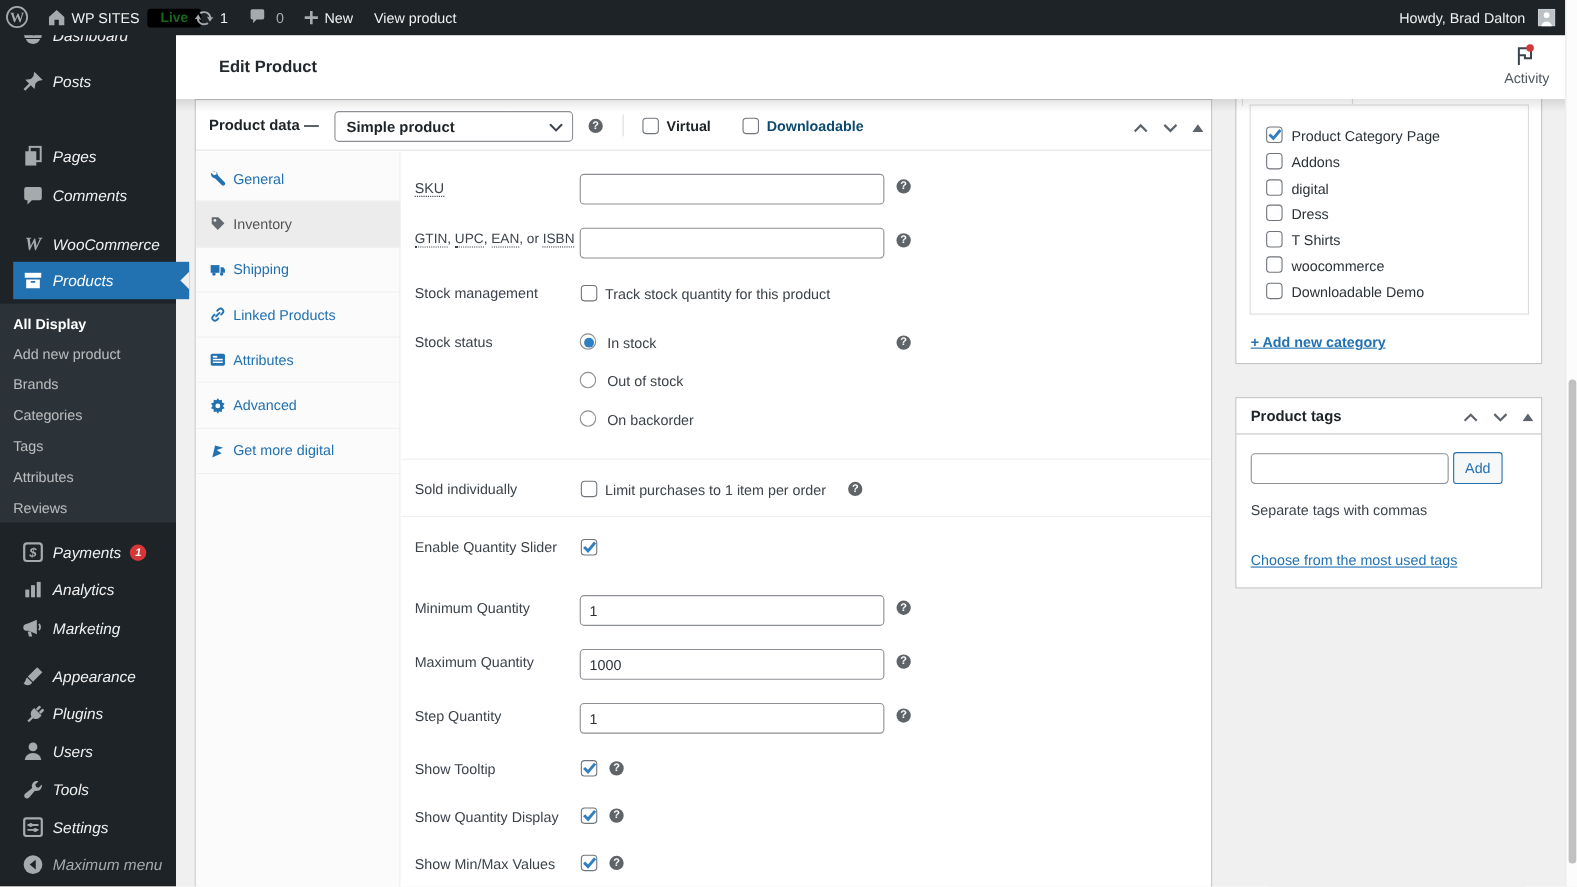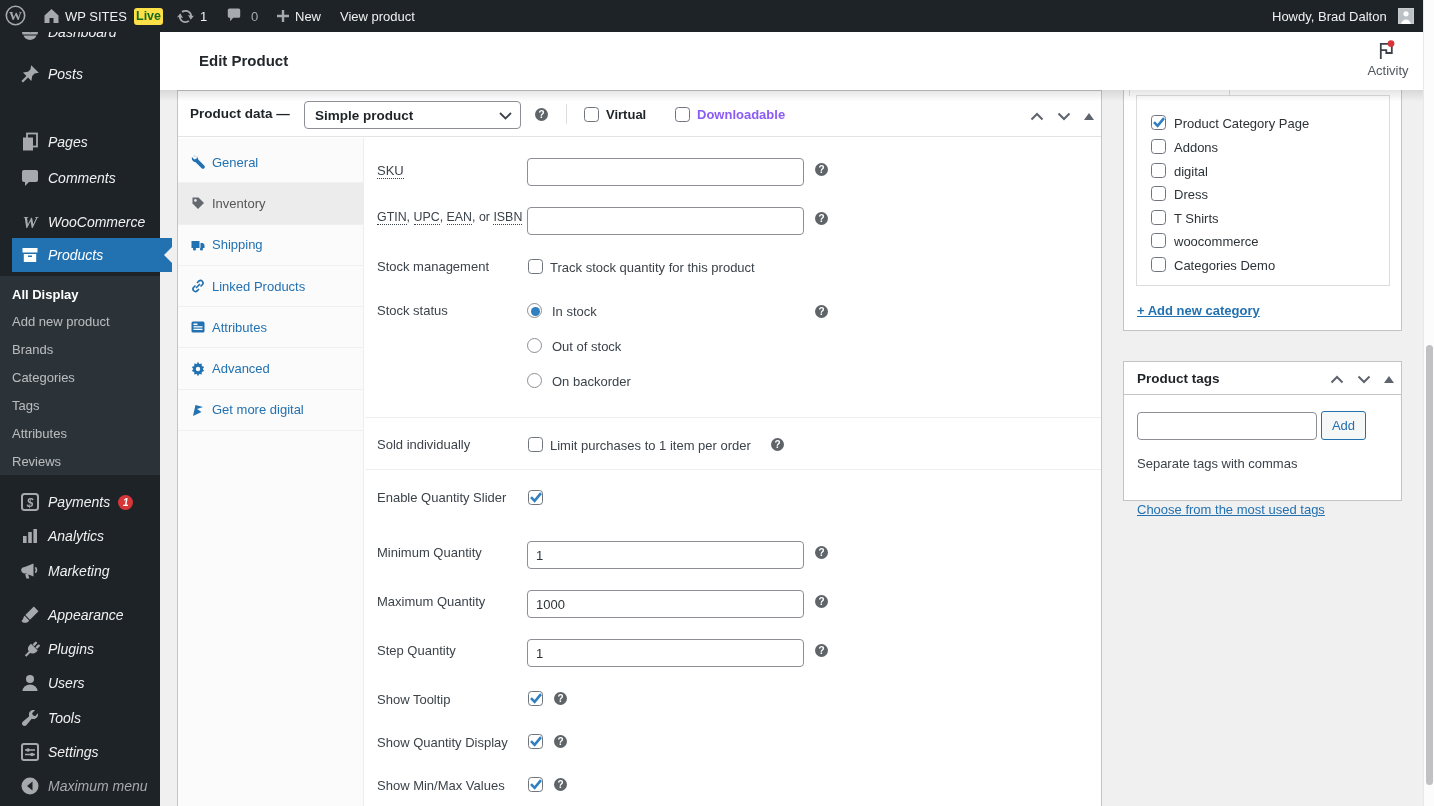--- a/index.html
+++ b/index.html
@@ -2,21 +2,21 @@
 <html><head>
 <meta charset="utf-8">
 <style>
 * { margin:0; padding:0; box-sizing:border-box; }
 html,body { width:1434px; height:806px; overflow:hidden; }
 body { font-family:"Liberation Sans", sans-serif; font-size:13px; color:#3c434a; background:#f0f0f1; position:relative; }
 .abs { position:absolute; }
 
 #adminbar { position:absolute; left:0; top:0; width:1423px; height:32px; background:#1d2327; z-index:100; color:#f0f0f1; }
 #adminbar .item { position:absolute; top:0; height:32px; display:flex; align-items:center; font-size:13px; }
-.live-badge { background:#fde047; color:#156a1d; font-weight:bold; font-size:12.5px; border-radius:3px; padding:0 2px; height:17px; line-height:17px; }
+.live-badge { background:#000000; color:#156a1d; font-weight:bold; font-size:12.5px; border-radius:3px; padding:0 12px; height:17px; line-height:17px; }
 
 #sidebar { position:absolute; left:0; top:0; width:160px; height:806px; background:#1d2327; z-index:40; }
 .mi { position:absolute; left:12px; width:160px; height:34px; display:flex; align-items:center; color:#f0f0f1; font-size:14px;font-style:italic; }
 .mi .ic { width:20px; height:20px; margin-left:8px; margin-right:8px; flex:0 0 20px; }
 .smi { position:absolute; left:0; width:160px; height:28px; display:flex; align-items:center; color:rgba(240,240,241,.72); font-size:13px; padding-left:12px; }
 
 #wcheader { position:absolute; left:160px; top:32px; width:1263px; height:58px; background:#fff; z-index:35; }
 #shadow { position:absolute; left:160px; top:90px; width:1263px; height:13px; background:linear-gradient(180deg, rgba(0,0,0,0.10), rgba(0,0,0,0) 90%); z-index:30; }
 
 .postbox { position:absolute; background:#fff; border:1px solid #c3c4c7; }
@@ -59,21 +59,21 @@
       <span class="abs" style="left:10px;top:6px;font-weight:bold;font-size:13.5px;color:#1d2327;">Simple product</span>
       <svg class="abs" style="right:8px;top:10px;" width="13" height="8" viewBox="0 0 13 8">
           <path d="M1 1 L6.5 6.5 L12 1" fill="none" stroke="#3c434a" stroke-width="1.8"></path>
         </svg>
     </div>
     <span class="helptip abs" style="left:357px;top:17px;">?</span>
     <div class="abs" style="left:388px;top:13px;width:1px;height:20px;background:#dcdcde;"></div>
     <span class="cb abs" style="left:406px;top:16px;"></span>
     <span class="abs" style="left:428px;top:16px;font-weight:bold;color:#1d2327;">Virtual</span>
     <span class="cb abs" style="left:497px;top:16px;"></span>
-    <span class="abs" style="left:519px;top:16px;font-weight:bold;color:#8b5cf6;">Downloadable</span>
+    <span class="abs" style="left:519px;top:16px;font-weight:bold;color:#0c4a6e;">Downloadable</span>
     <div class="abs sorthandles" style="left:852px;top:21px;">
       <svg width="14" height="9" viewBox="0 0 14 9">
           <path d="M1.5 7.5 L7 2 L12.5 7.5" fill="none" stroke="#5e646b" stroke-width="2"></path>
         </svg>
       <svg width="14" height="9" viewBox="0 0 14 9">
           <path d="M1.5 1.5 L7 7 L12.5 1.5" fill="none" stroke="#5e646b" stroke-width="2"></path>
         </svg>
       <svg width="10" height="7" viewBox="0 0 10 7">
           <path d="M0 7 L5 0 L10 7 Z" fill="#5e646b"></path>
         </svg>
@@ -223,24 +223,24 @@
   <span class="abs catlbl" style="left:50px;top:79px;">Addons</span>
   <span class="cb abs" style="left:27px;top:102px;"></span>
   <span class="abs catlbl" style="left:50px;top:103px;">digital</span>
   <span class="cb abs" style="left:27px;top:125px;"></span>
   <span class="abs catlbl" style="left:50px;top:126px;">Dress</span>
   <span class="cb abs" style="left:27px;top:149px;"></span>
   <span class="abs catlbl" style="left:50px;top:150px;">T Shirts</span>
   <span class="cb abs" style="left:27px;top:172px;"></span>
   <span class="abs catlbl" style="left:50px;top:173px;">woocommerce</span>
   <span class="cb abs" style="left:27px;top:196px;"></span>
-  <span class="abs catlbl" style="left:50px;top:197px;">Categories Demo</span>
+  <span class="abs catlbl" style="left:50px;top:197px;">Downloadable Demo</span>
   <a class="bluelink abs" style="left:13px;top:242px;font-weight:bold;" href="#">+ Add new category</a>
 </div>
-<div class="postbox" id="tagbox" style="left:1123px; top:361px; width:279px; height:140px;">
+<div class="postbox" id="tagbox" style="left:1123px; top:361px; width:279px; height:174px;">
   <div class="abs" style="left:0;top:0;width:277px;height:33px;border-bottom:1px solid #c3c4c7;">
     <span class="abs" style="left:13px;top:9px;font-weight:bold;font-size:13.5px;color:#1d2327;">Product tags</span>
     <div class="abs sorthandles" style="left:206px;top:13px;">
       <svg width="14" height="9" viewBox="0 0 14 9">
           <path d="M1.5 7.5 L7 2 L12.5 7.5" fill="none" stroke="#5e646b" stroke-width="2"></path>
         </svg>
       <svg width="14" height="9" viewBox="0 0 14 9">
           <path d="M1.5 1.5 L7 7 L12.5 1.5" fill="none" stroke="#5e646b" stroke-width="2"></path>
         </svg>
       <svg width="10" height="7" viewBox="0 0 10 7">

